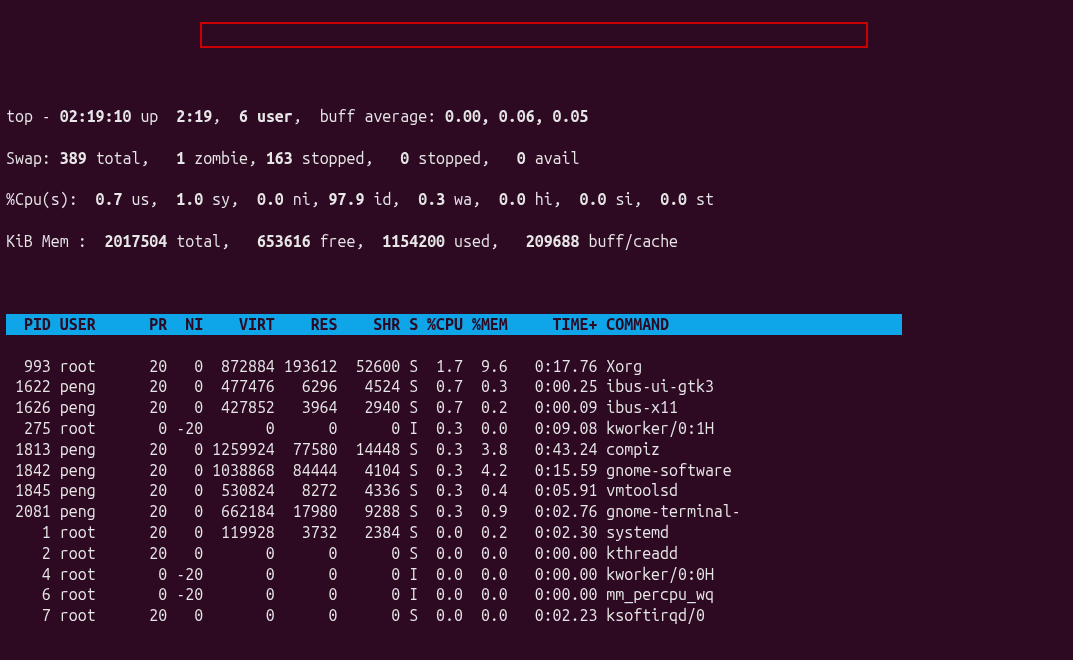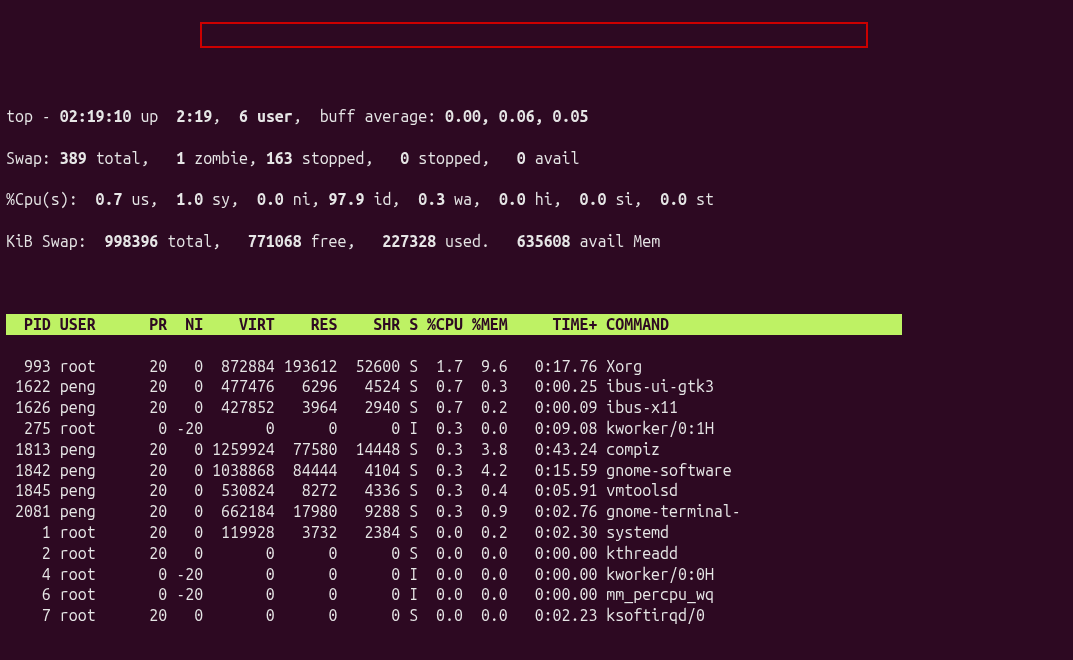--- a/index.html
+++ b/index.html
@@ -10,42 +10,42 @@
     font-size:16px;
     line-height:1.30;
     width:1073px;
     height:660px;
     overflow:hidden;
     white-space:pre;
   }
   .term{padding:2px 6px}
   .b{font-weight:bold}
   .hdr{
-    background:#bef264;
+    background:#0ea5e9;
     color:#2d0922;
     display:inline-block;
     white-space:pre;
   }
   .row{white-space:pre}
   .box{
     position:absolute;
     border:2px solid #cc0000;
     pointer-events:none;
   }
 </style>
 </head>
 <body>
 
 
 
 <div class="term">
 <div class="row"><span>top - </span><span class="b">02:19:10</span><span> up  </span><span class="b">2:19</span><span>,  </span><span class="b">6 user</span><span>,  buff average: </span><span class="b">0.00, 0.06, 0.05</span></div>
 <div class="row"><span>Swap:</span><span class="b"> 389 </span><span>total,   </span><span class="b">1 </span><span>zombie, </span><span class="b">163 </span><span>stopped,   </span><span class="b">0 </span><span>stopped,   </span><span class="b">0 </span><span>avail</span></div>
 <div class="row"><span>%Cpu(s):  </span><span class="b">0.7 </span><span>us,  </span><span class="b">1.0 </span><span>sy,  </span><span class="b">0.0 </span><span>ni, </span><span class="b">97.9 </span><span>id,  </span><span class="b">0.3 </span><span>wa,  </span><span class="b">0.0 </span><span>hi,  </span><span class="b">0.0 </span><span>si,  </span><span class="b">0.0 </span><span>st</span></div>
-<div class="row"><span>KiB Swap:  </span><span class="b">998396 </span><span>total,   </span><span class="b">771068 </span><span>free,   </span><span class="b">227328 </span><span>used.   </span><span class="b">635608 </span><span>avail Mem </span></div>
+<div class="row"><span>KiB Mem : </span><span class="b"> 2017504 </span><span>total,   </span><span class="b">653616 </span><span>free,  </span><span class="b">1154200 </span><span>used,   </span><span class="b">209688 </span><span>buff/cache</span></div>
 <div class="row"> </div>
 <div class="row"><span class="hdr b">  PID USER      PR  NI    VIRT    RES    SHR S %CPU %MEM     TIME+ COMMAND                          </span></div>
 <div id="proc-list"><div class="row">  993 root      20   0  872884 193612  52600 S  1.7  9.6   0:17.76 Xorg</div><div class="row"> 1622 peng      20   0  477476   6296   4524 S  0.7  0.3   0:00.25 ibus-ui-gtk3</div><div class="row"> 1626 peng      20   0  427852   3964   2940 S  0.7  0.2   0:00.09 ibus-x11</div><div class="row">  275 root       0 -20       0      0      0 I  0.3  0.0   0:09.08 kworker/0:1H</div><div class="row"> 1813 peng      20   0 1259924  77580  14448 S  0.3  3.8   0:43.24 compiz</div><div class="row"> 1842 peng      20   0 1038868  84444   4104 S  0.3  4.2   0:15.59 gnome-software</div><div class="row"> 1845 peng      20   0  530824   8272   4336 S  0.3  0.4   0:05.91 vmtoolsd</div><div class="row"> 2081 peng      20   0  662184  17980   9288 S  0.3  0.9   0:02.76 gnome-terminal-</div><div class="row">    1 root      20   0  119928   3732   2384 S  0.0  0.2   0:02.30 systemd</div><div class="row">    2 root      20   0       0      0      0 S  0.0  0.0   0:00.00 kthreadd</div><div class="row">    4 root       0 -20       0      0      0 I  0.0  0.0   0:00.00 kworker/0:0H</div><div class="row">    6 root       0 -20       0      0      0 I  0.0  0.0   0:00.00 mm_percpu_wq</div><div class="row">    7 root      20   0       0      0      0 S  0.0  0.0   0:02.23 ksoftirqd/0</div></div>
 </div>
 
 <div class="box" style="left: 200px; top: 22px; width: 664px; height: 22px;"></div>
 
 
 
 

